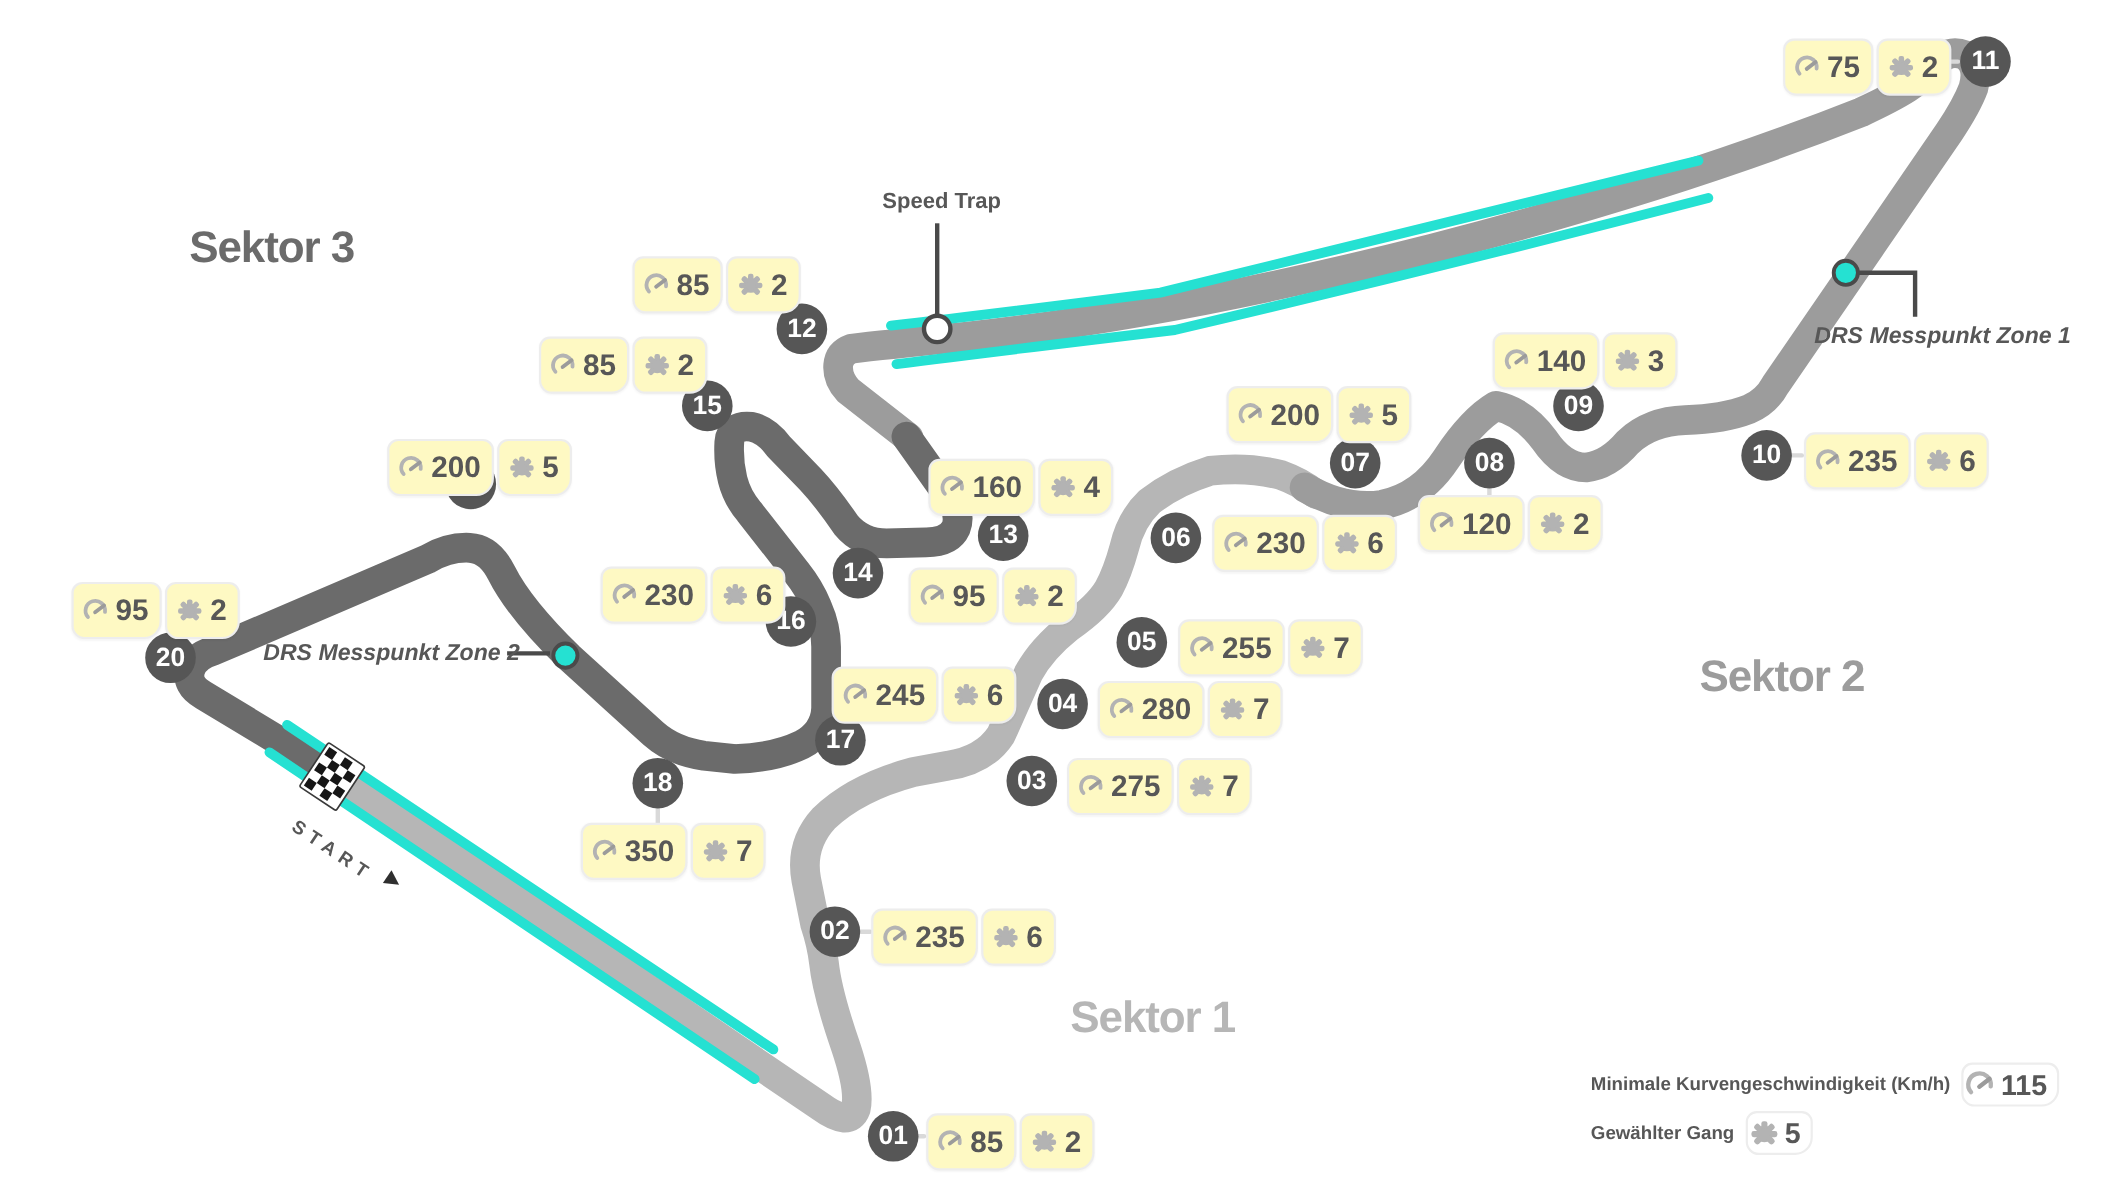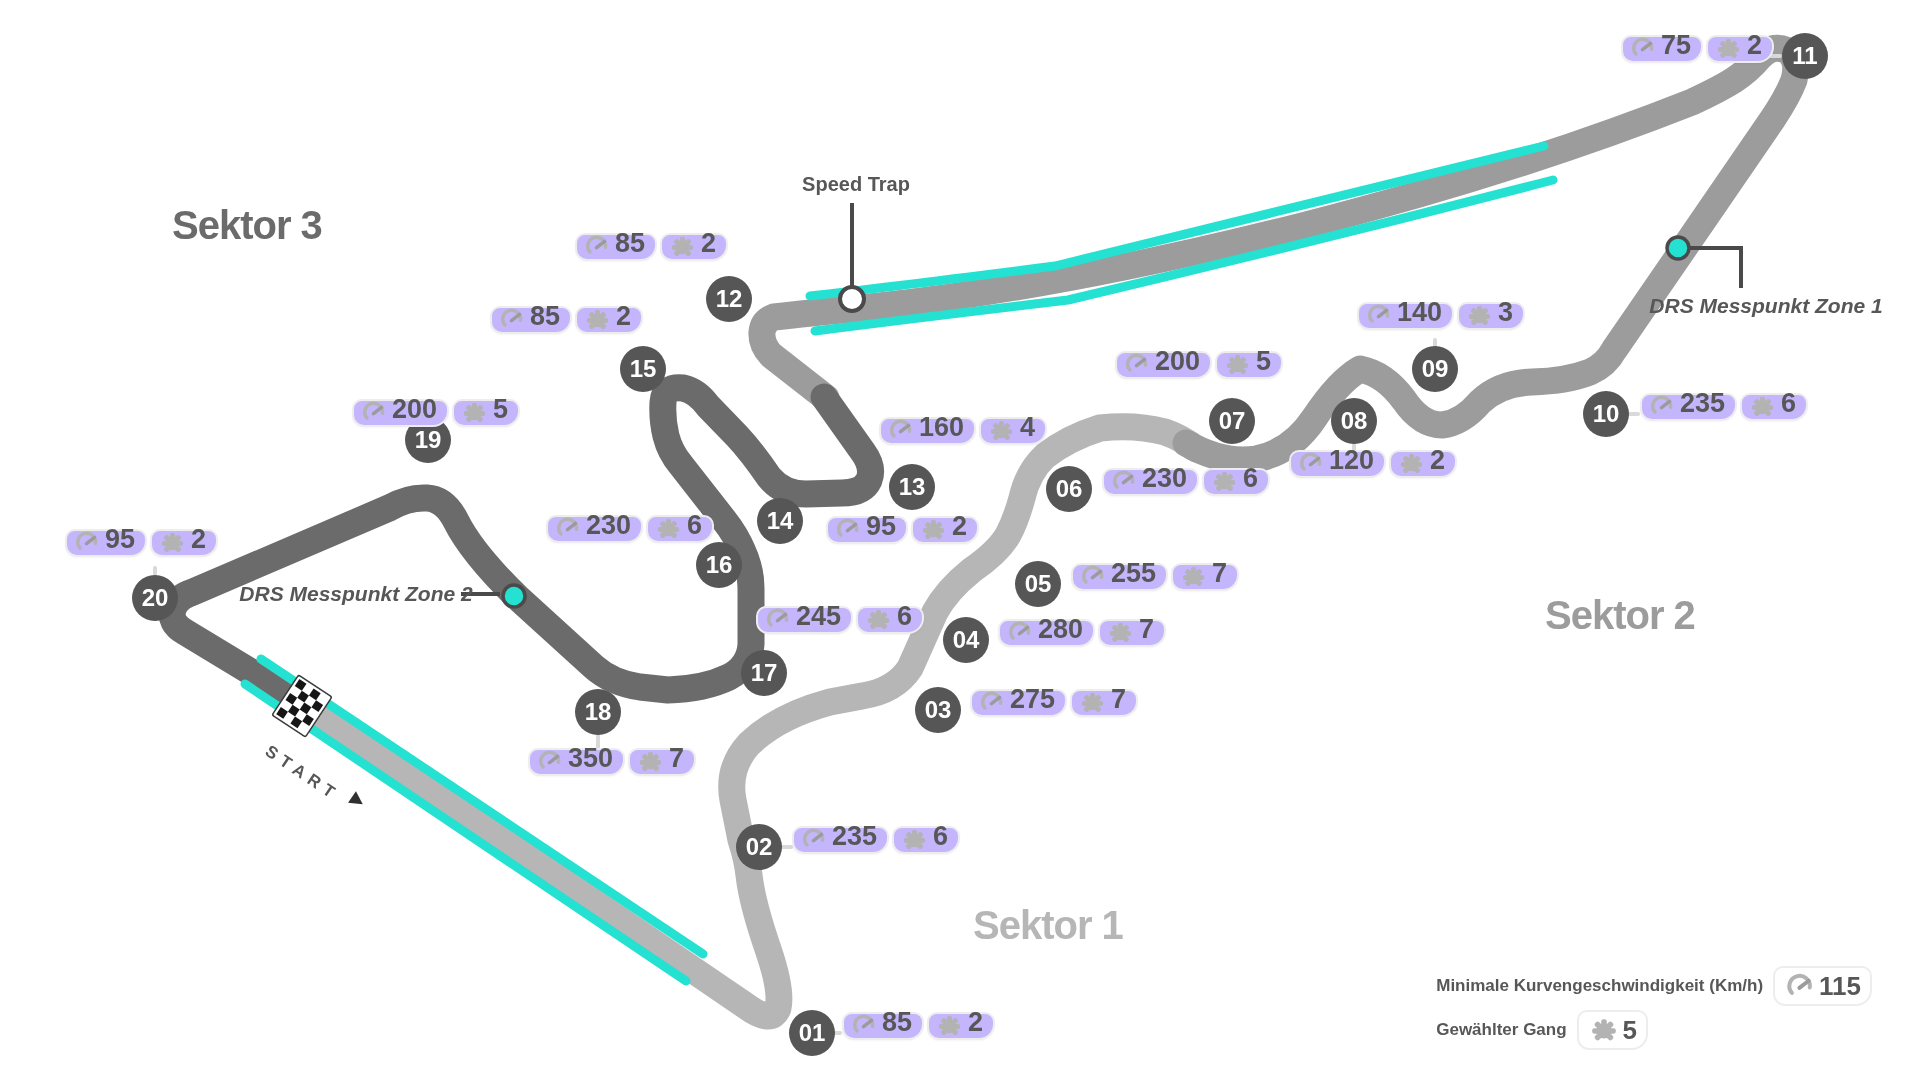--- a/index.html
+++ b/index.html
@@ -10,41 +10,41 @@
   .track-s1{stroke:var(--sector1,#b6b6b6);}
   .track-s2{stroke:var(--sector2,#9c9c9c);}
   .track-s3{stroke:var(--sector3,#6b6b6b);}
   .drs-stripe{fill:none;stroke:var(--teal,#25e1d2);stroke-width:9px;stroke-linecap:round;}
   .annot-line{stroke:#4a4a4a;stroke-width:4px;fill:none;}
   #layer{position:absolute;left:0;top:0;width:100%;height:100%;z-index:2;}
   .marker{position:absolute;width:46px;height:46px;border-radius:50%;
           background:var(--marker,#565656);color:#fff;display:flex;align-items:center;justify-content:center;
           font-size:24px;font-weight:bold;transform:translate(-50%,-50%);z-index:4;}
   .corner-label{position:absolute;display:flex;gap:3px;z-index:5;}
-  .pill{display:inline-flex;align-items:flex-end;height:28px;background:#c4b5fd;
+  .pill{display:inline-flex;align-items:center;height:52px;background:#fef9c3;
         border:2px solid var(--pill-border,#ededed);border-radius:10px 10px 16px 12px;
         box-sizing:border-box;padding:0 10px 0 7px;gap:5px;
         font-size:27px;font-weight:bold;color:var(--text,#575757);box-shadow:0 1px 2px rgba(0,0,0,.04);}
   .connector{position:absolute;background:var(--connector,#d9d9d9);z-index:3;}
   .connector.h{height:4px;border-radius:2px;}
   .connector.v{width:4px;border-radius:2px;}
   .sector-label{position:absolute;font-size:40px;font-weight:bold;letter-spacing:-1px;z-index:2;white-space:nowrap;}
   #sector1-label{color:var(--sector1,#b6b6b6);}
   #sector2-label{color:var(--sector2,#9c9c9c);text-align:center;}
   #sector3-label{color:var(--sector3,#6b6b6b);}
   .annot-text{position:absolute;transform:translate(-50%,-50%);font-weight:bold;color:var(--text,#575757);
               white-space:nowrap;z-index:5;}
   #speed-trap-label{font-size:20px;}
   .drs-label{font-size:21px;font-style:italic;}
   #legend{position:absolute;right:48px;top:966px;display:flex;flex-direction:column;gap:4px;z-index:5;}
   .legend-row{display:flex;align-items:center;gap:10px;}
   .legend-text{font-size:17px;font-weight:bold;color:var(--text,#575757);white-space:nowrap;}
   .legend-pill{display:inline-flex;align-items:center;height:40px;background:#fff;
                border:2px solid var(--pill-border,#ededed);border-radius:10px 10px 16px 12px;
-               box-sizing:border-box;padding:0 9px 0 10px;gap:4px;font-size:26px;font-weight:bold;
+               box-sizing:border-box;padding:0 9px 0 0;gap:4px;font-size:26px;font-weight:bold;
                color:var(--text,#575757);}
   .icon-svg{display:block;}
 </style>
 </head>
 <body>
 
 <div id="stage">
 
   <svg id="track-svg" width="1920" height="1080" viewBox="0 0 1920 1080">
 
@@ -491,21 +491,21 @@
                 </g>
               </svg>
             </span>
         <span class="gear-val">2</span>
       </span>
     </div>
 
     <div class="marker" style="left: 912px; top: 487px;">
           <span class="marker-num">13</span>
         </div>
-    <div class="corner-label" style="left: 879px; top: 417px;">
+    <div class="corner-label" style="left: 844px; top: 417px;">
       <span class="pill">
         <span class="icon-slot-speed">
               <svg class="icon-svg" width="26" height="26" viewBox="0 0 24 24">
   <path d="M5.5,17.5 A8.2,8.2 0 1 1 19.8,13.2" fill="none" stroke="#b3b3b3" stroke-width="3.2" stroke-linecap="round"></path>
   <path d="M11.5,13.5 L19,7.8" fill="none" stroke="#9b9b9b" stroke-width="3.2" stroke-linecap="round"></path>
               </svg>
             </span>
         <span class="speed-val">160</span>
       </span>
       <span class="pill">

